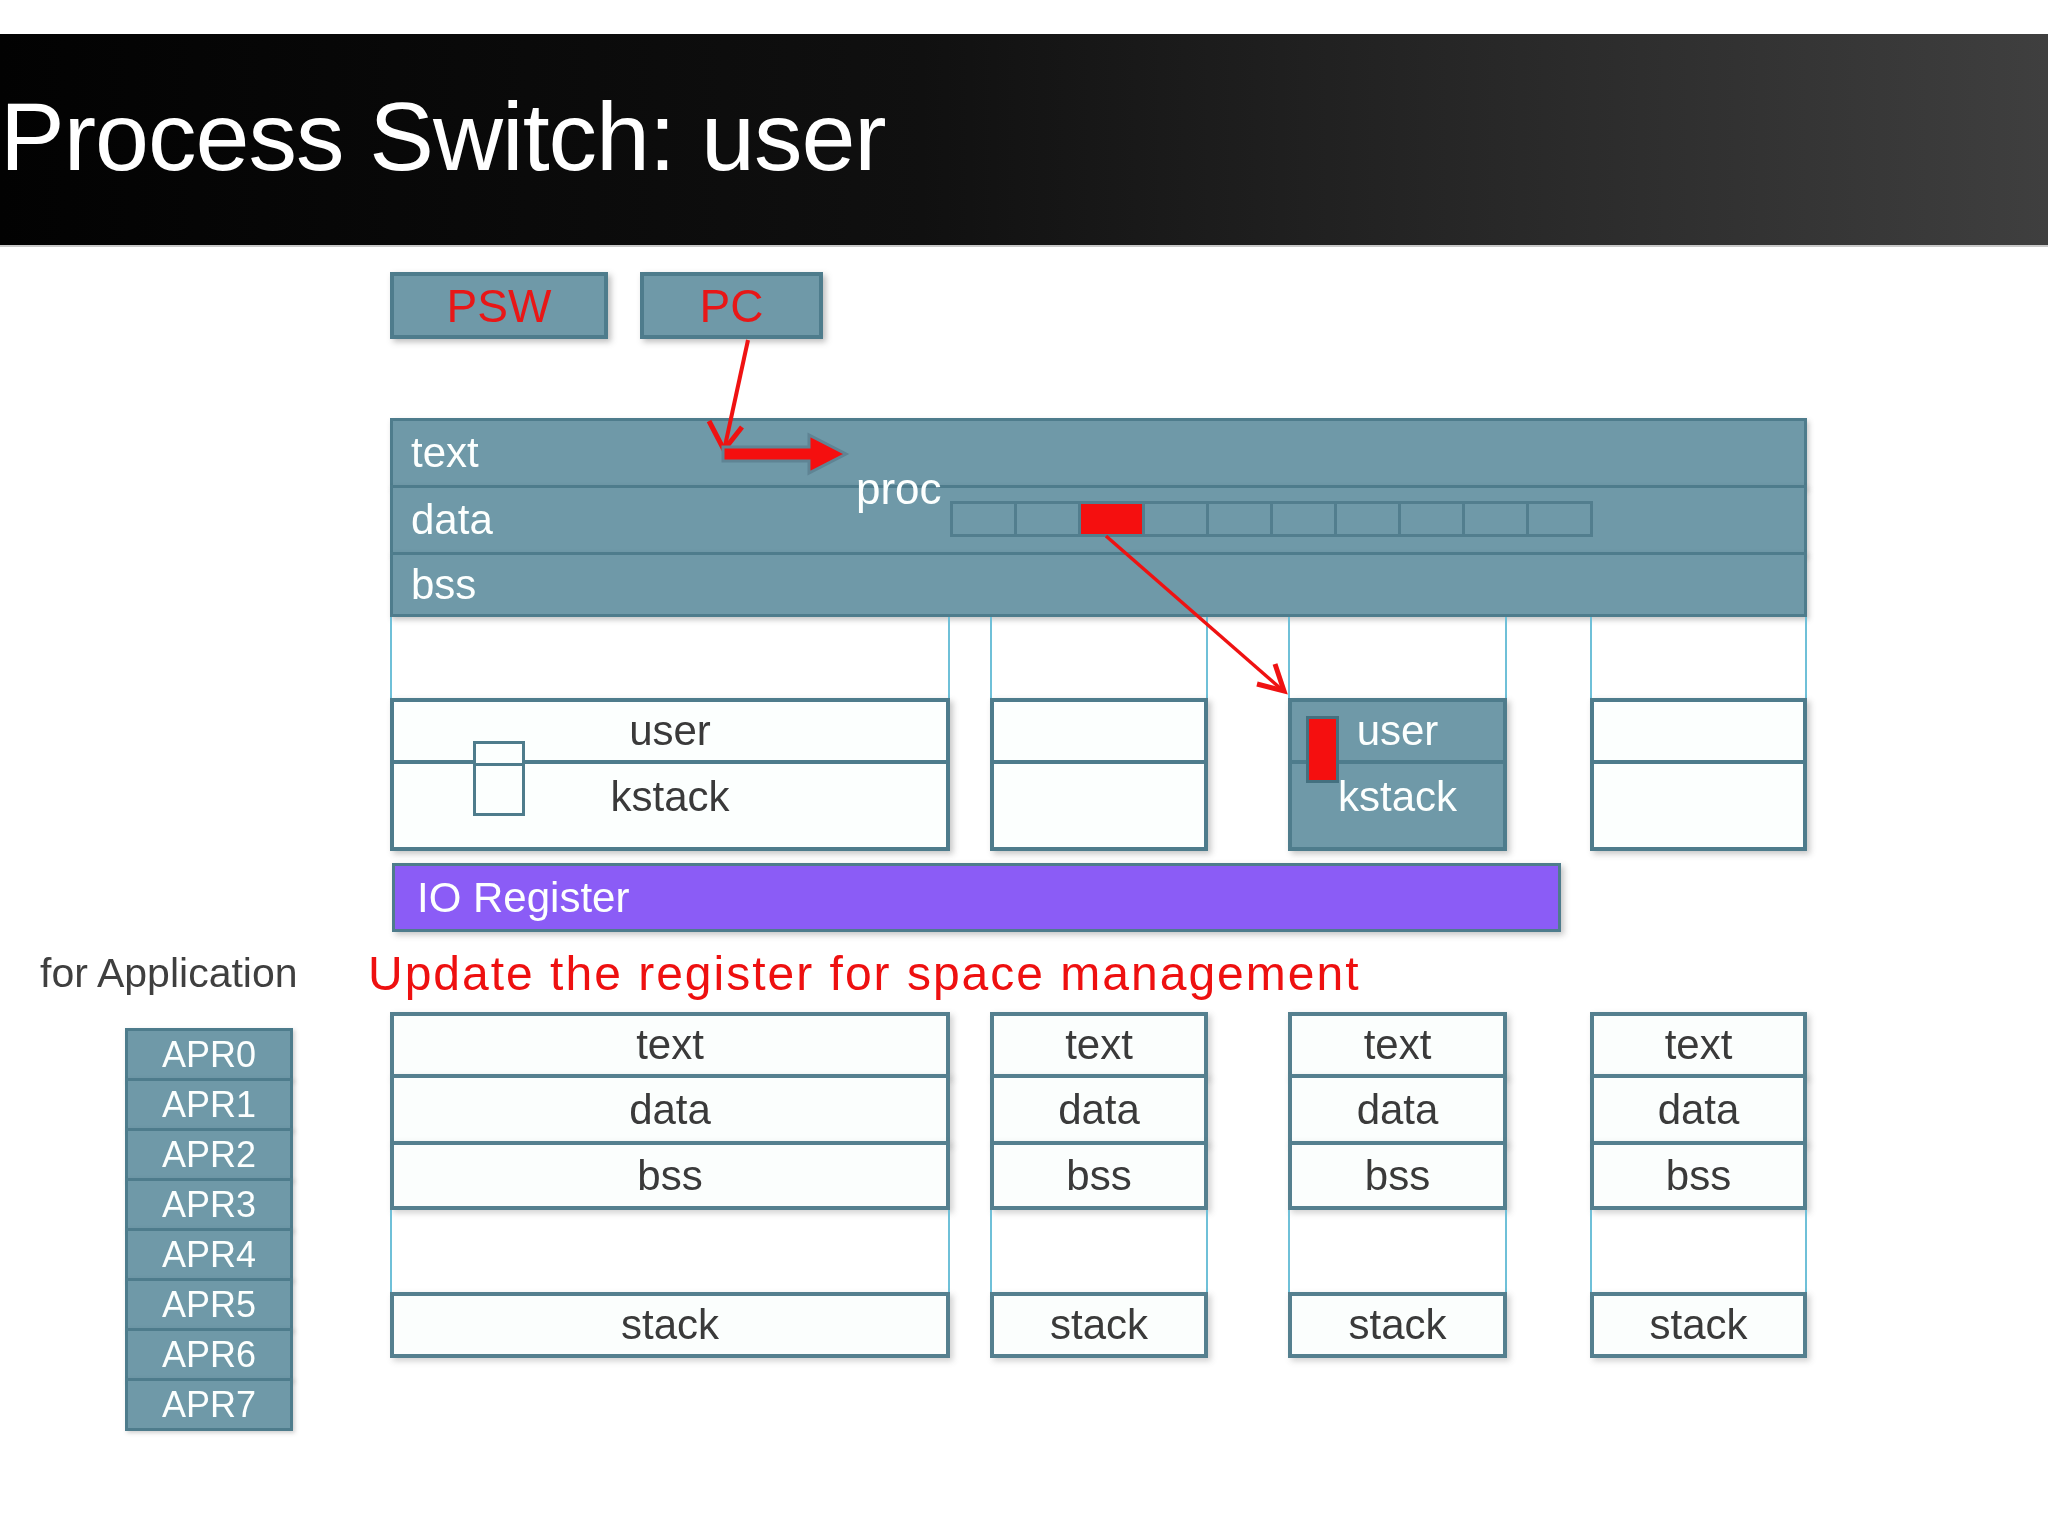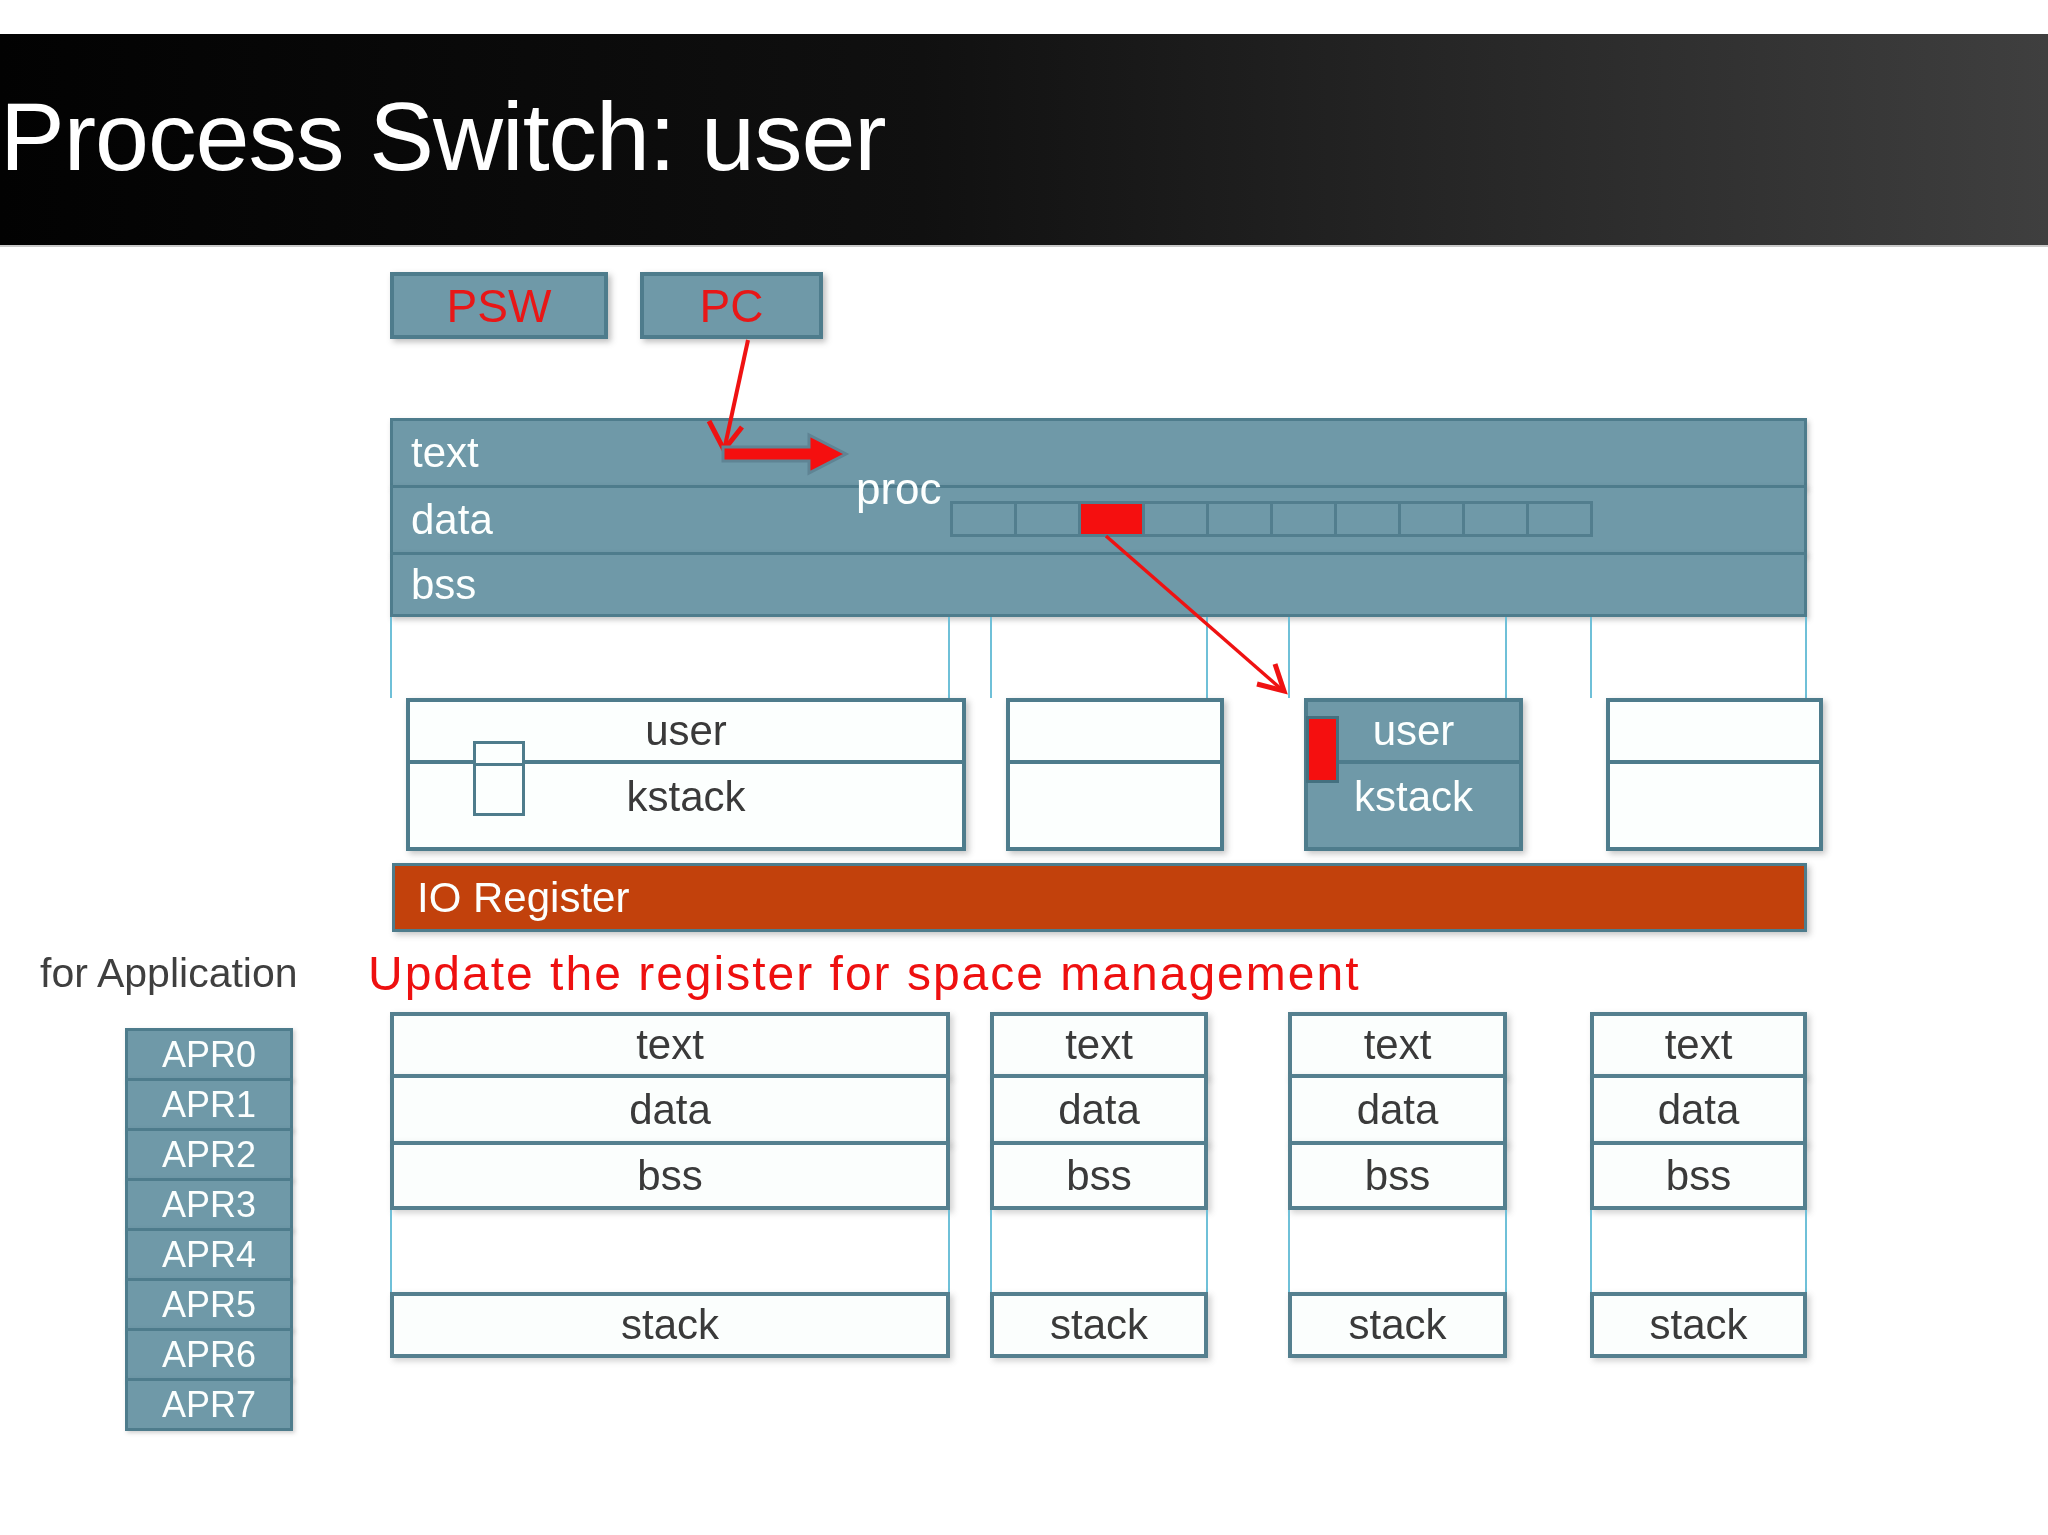--- a/index.html
+++ b/index.html
@@ -59,21 +59,20 @@
   
   .colx1{left:390px;width:560px;}
   .colx2{left:990px;width:218px;}
   .colx3{left:1288px;width:219px;}
   .colx4{left:1590px;width:217px;}
 
   
   .slot{
     top:698px;height:153px;background:#FCFFFE;border:4px solid #4E7C8C;
     box-shadow:3px 3px 6px rgba(70,70,70,.3);
-    margin-left:16px;
   }
   .slot .row1{height:62px;border-bottom:4px solid #4E7C8C;
     display:flex;align-items:center;justify-content:center;box-sizing:border-box;}
   .slot .row2{height:65px;display:flex;align-items:center;justify-content:center;}
   .slot span{color:#3A3A3A;font-size:42px;}
   .slot.active{background:#6F99A8;}
   .slot.active span{color:#FCFFFE;}
 
   .mini-box{
     left:473px;top:741px;width:52px;height:75px;background:#FCFFFE;
@@ -81,21 +80,21 @@
   }
   .mini-box .mini-top{height:22px;border-bottom:3px solid #4E7C8C;box-sizing:border-box;}
 
   .redbar{
     left:1306px;top:716px;width:33px;height:67px;background:#F50F0F;
     border:3px solid #44707F;
   }
 
   
   .io-bar{
-    left:392px;top:863px;width:1415px;height:69px;background:#c2410c;
+    left:392px;top:863px;width:1169px;height:69px;background:#8b5cf6;
     border:3px solid #4E7C8C;display:flex;align-items:center;
     box-shadow:3px 3px 6px rgba(70,70,70,.3);
   }
   .io-bar span{color:#FCFFFE;font-size:42px;padding-left:22px;}
 
   
   .for-app{left:40px;top:950px;color:#3F3F3F;font-size:41px;}
   .update-note{left:368px;top:946px;color:#EE1010;font-size:48px;letter-spacing:2px;white-space:nowrap;}
 
   

